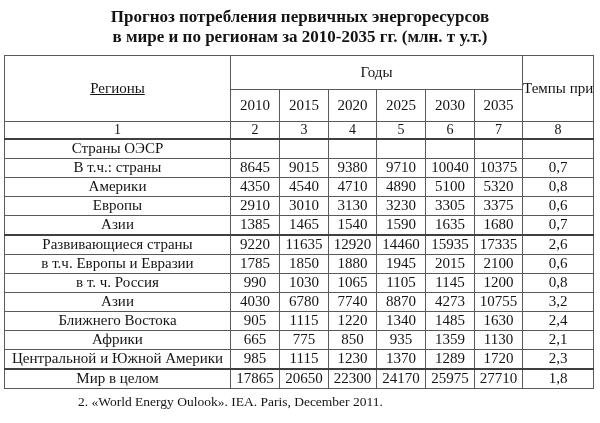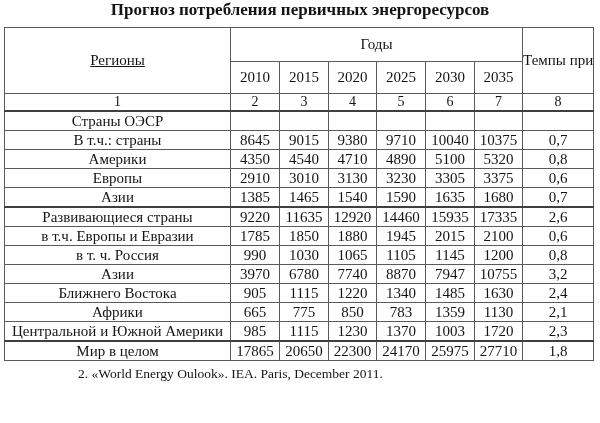--- a/index.html
+++ b/index.html
@@ -12,20 +12,21 @@
     font-family: "Liberation Serif", "DejaVu Serif", serif;
     color: #141414;
   }
   .page { width: 600px; height: 423px; position: relative; }
 
   .title {
     text-align: center;
     font-weight: bold;
     font-size: 17px;
     line-height: 1.2;
+    padding-top: 7px;
   }
 
   table.forecast {
     border-collapse: collapse;
     table-layout: fixed;
     width: 589px;
     margin: 7px 0 0 4px;
   }
   table.forecast th,
   table.forecast td {
@@ -62,20 +63,21 @@
   .src-label { font-weight: bold; }
   .src-line-2 { padding-left: 69px; }
 </style>
 </head>
 <body>
 
 <div class="page">
 
   <div class="title">
     <div>Прогноз потребления первичных энергоресурсов</div>
+    <div>в мире и по регионам за 2010-2035 гг. (млн. т у.т.)</div>
   </div>
 
   <table class="forecast">
     <colgroup>
       <col style="width:226px">
       <col style="width:49px">
       <col style="width:49px">
       <col style="width:48px">
       <col style="width:49px">
       <col style="width:49px">
@@ -186,55 +188,55 @@
           <td>990</td>
           <td>1030</td>
           <td>1065</td>
           <td>1105</td>
           <td>1145</td>
           <td>1200</td>
           <td>0,8</td>
         </tr>
         <tr>
           <td class="cell-label">Азии</td>
-          <td>3970</td>
+          <td>4030</td>
           <td>6780</td>
           <td>7740</td>
           <td>8870</td>
-          <td>7947</td>
+          <td>4273</td>
           <td>10755</td>
           <td>3,2</td>
         </tr>
         <tr>
           <td class="cell-label">Ближнего Востока</td>
           <td>905</td>
           <td>1115</td>
           <td>1220</td>
           <td>1340</td>
           <td>1485</td>
           <td>1630</td>
           <td>2,4</td>
         </tr>
         <tr>
           <td class="cell-label">Африки</td>
           <td>665</td>
           <td>775</td>
           <td>850</td>
-          <td>783</td>
+          <td>935</td>
           <td>1359</td>
           <td>1130</td>
           <td>2,1</td>
         </tr>
         <tr>
           <td class="cell-label">Центральной и Южной Америки</td>
           <td>985</td>
           <td>1115</td>
           <td>1230</td>
           <td>1370</td>
-          <td>1003</td>
+          <td>1289</td>
           <td>1720</td>
           <td>2,3</td>
         </tr>
         <tr class="section-start">
           <td class="cell-label">Мир в целом</td>
           <td>17865</td>
           <td>20650</td>
           <td>22300</td>
           <td>24170</td>
           <td>25975</td>

